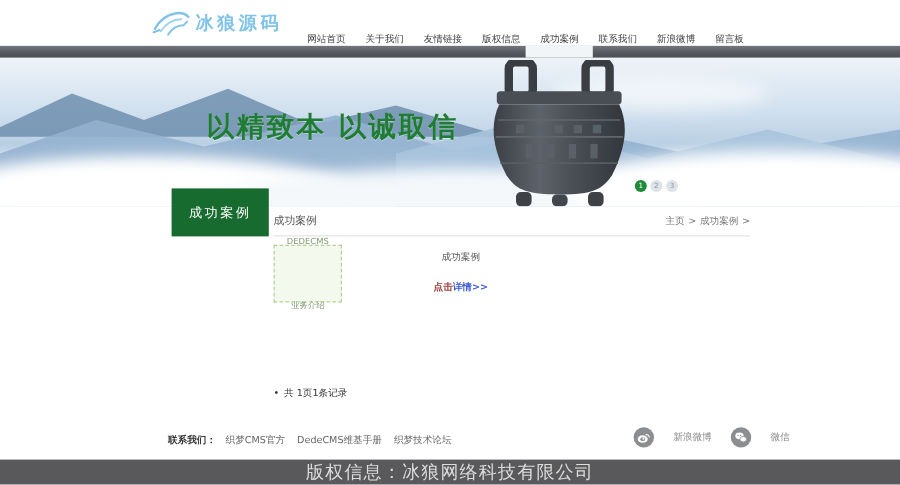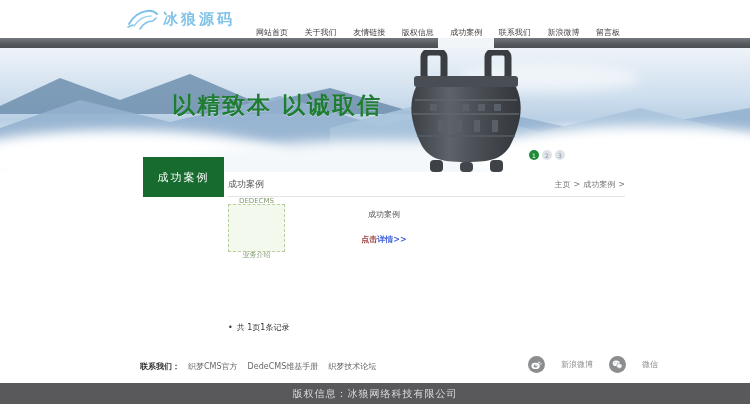--- a/index.html
+++ b/index.html
@@ -58,21 +58,21 @@
   
   .friend-links { position:absolute; left:140px; top:361px; display:flex; align-items:center; font-size:8px; }
   .friend-links .fl-label { font-weight:bold; color:#333; margin-right:8px; }
   .friend-links a { color:#666; text-decoration:none; margin-right:10px; cursor:pointer; }
   .social { position:absolute; left:528px; top:356px; display:flex; align-items:center; gap:16px; }
   .social-item { display:flex; align-items:center; gap:16px; cursor:pointer; }
   .social-circle { width:17px; height:17px; border-radius:50%; background:#8b8d8f; display:flex; align-items:center; justify-content:center; }
   .social-label { font-size:8px; color:#888; }
   .copyright-bar { position:absolute; left:0; right:0; bottom:0; height:21px; background:#59595c;
                    display:flex; align-items:center; justify-content:center; }
-  .copyright-text { font-size:10px; color:#dcdcdc; letter-spacing:1px; }
+  .copyright-text { font-size:15px; color:#dcdcdc; letter-spacing:1px; }
 </style>
 </head>
 <body>
 
 <div class="page">
 
   <div class="header">
     <div class="logo">
       <svg viewBox="0 0 34 28" fill="none">
         <path d="M3 19 C7 12, 13 7, 21 6 C25 5.5, 29 7, 31 9" stroke="#7fc3e8" stroke-width="2" stroke-linecap="round" fill="none"></path>

